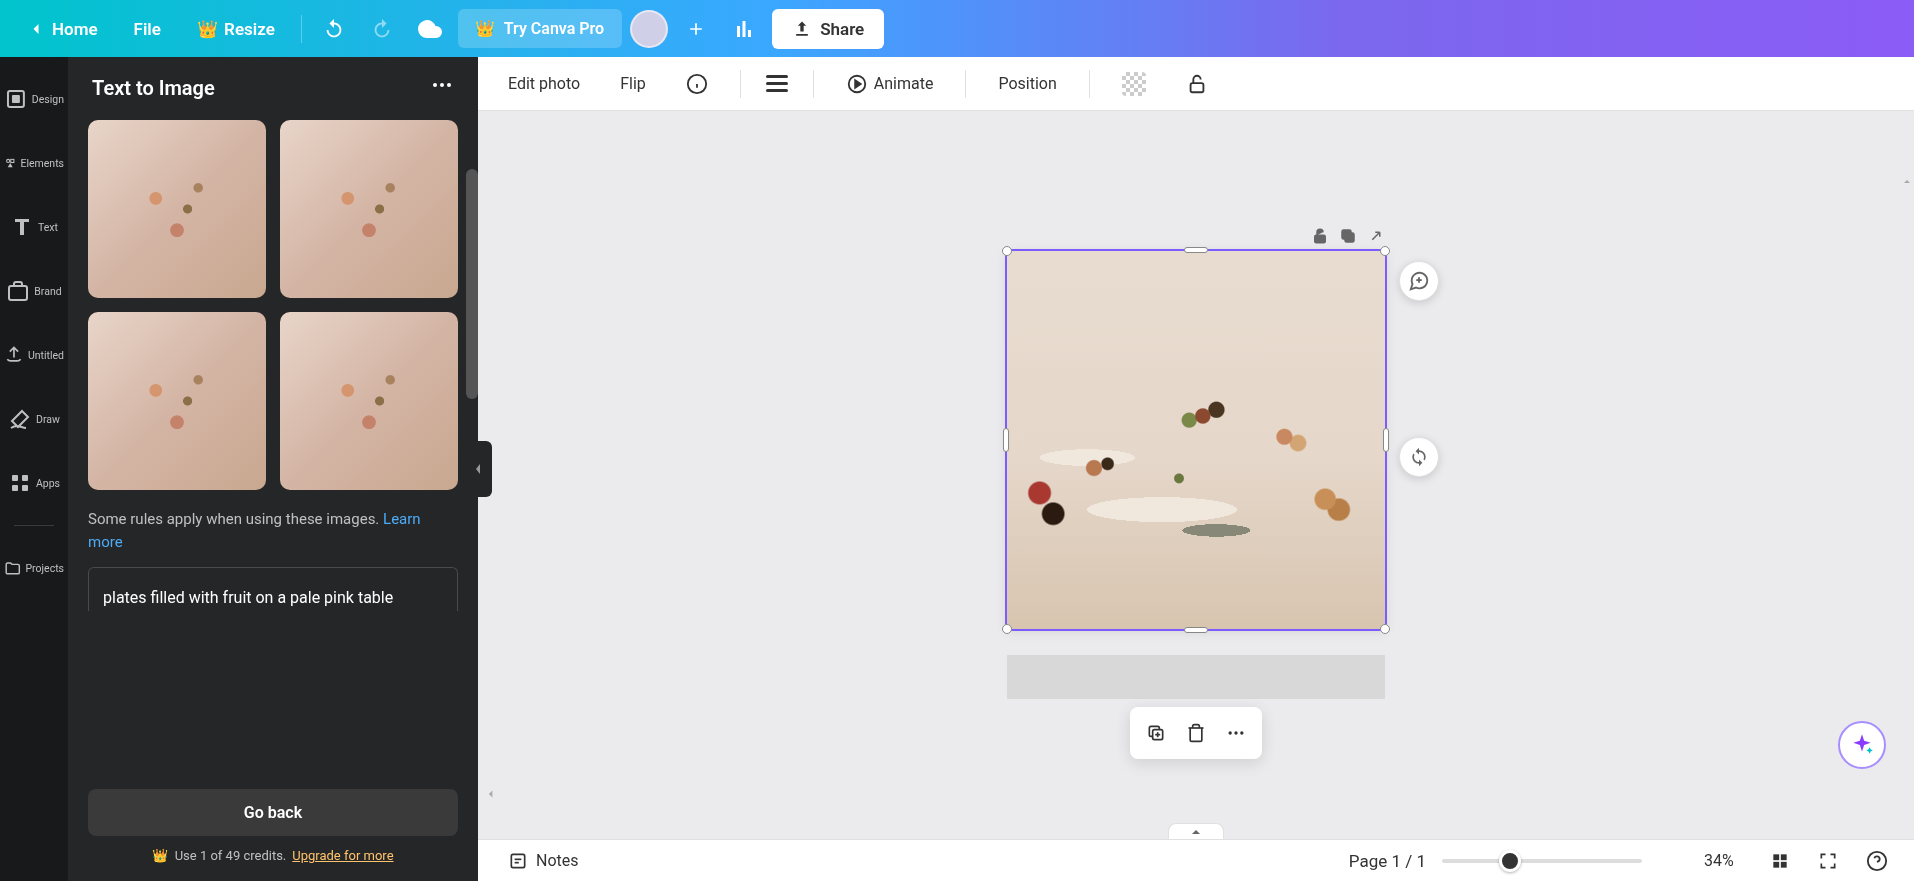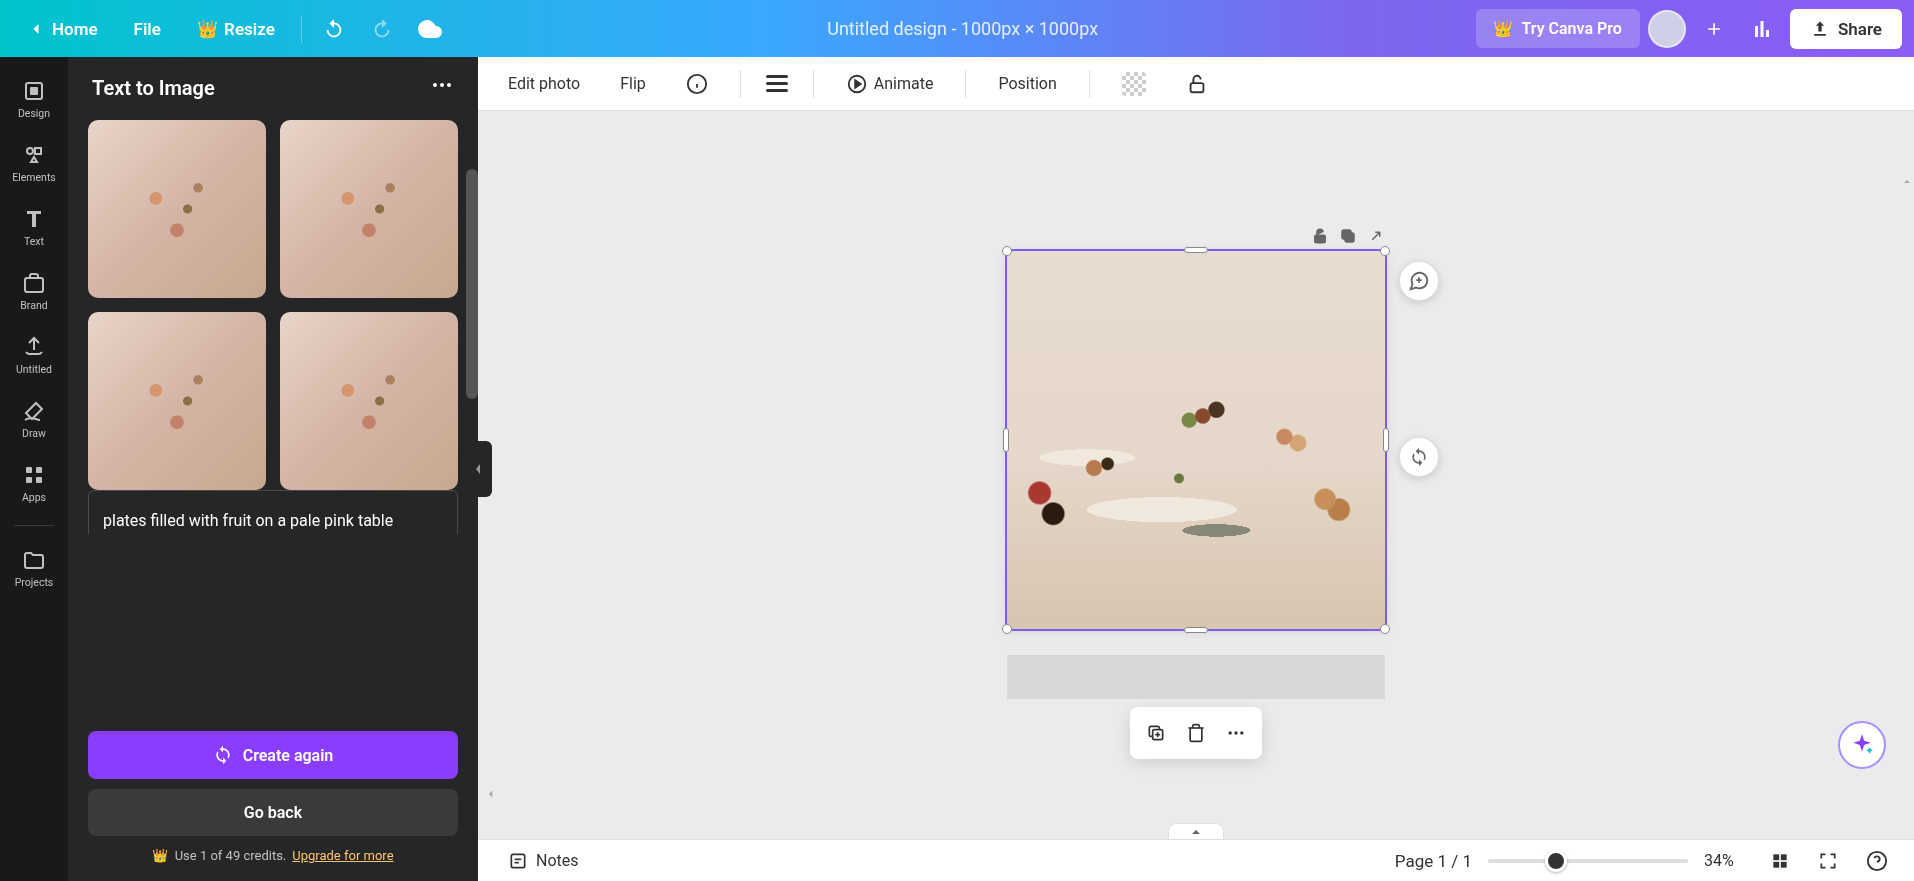--- a/index.html
+++ b/index.html
@@ -119,21 +119,21 @@
       display: flex;
       flex-direction: column;
       align-items: center;
       padding-top: 12px;
       gap: 4px;
     }
     .nav-item {
       width: 60px;
       height: 60px;
       display: flex;
-      flex-direction: column;
+      flex-direction: row;
       align-items: center;
       justify-content: center;
       gap: 4px;
       color: #c0c0c0;
       cursor: pointer;
       border-radius: 8px;
     }
     .nav-item span {
       font-size: 10.5px;
     }
@@ -540,20 +540,21 @@
       height: 16px;
       background: #333;
       border-radius: 50%;
       border: 3px solid white;
       box-shadow: 0 1px 3px rgba(0,0,0,0.3);
     }
     .zoom-value {
       font-size: 16px;
       color: #333;
       min-width: 44px;
+      margin-left: 46px;
     }
     .expand-toggle {
       position: absolute;
       bottom: 42px;
       left: 50%;
       transform: translateX(-50%);
       width: 56px;
       height: 16px;
       background: white;
       border: 1px solid #e0e0e0;
@@ -606,21 +607,20 @@
     <svg viewBox="0 0 24 24" width="22" height="22">
         <path d="M12 5V1l5 5-5 5V7c-3.31 0-6 2.69-6 6s2.69 6 6 6 6-2.69 6-6h2c0 4.42-3.58 8-8 8s-8-3.58-8-8 3.58-8 8-8z"></path>
       </svg>
   </button>
   <button class="icon-btn">
     <svg viewBox="0 0 24 24" width="24" height="24" fill="none" stroke="white" stroke-width="2">
         <path d="M18 10h-1.26A8 8 0 1 0 9 20h9a5 5 0 0 0 0-10z"></path>
         <polyline points="9 14 11 16 15 12"></polyline>
       </svg>
   </button>
-  <div class="design-title">Untitled design - 1000px × 1000px</div>
   <button class="try-pro-btn">
     <span class="crown">👑</span>
     <span>Try Canva Pro</span>
   </button>
   <div class="avatar"></div>
   <div class="add-member">
     <svg viewBox="0 0 24 24" width="20" height="20" fill="white">
         <path d="M19 13h-6v6h-2v-6H5v-2h6V5h2v6h6v2z"></path>
       </svg>
   </div>
@@ -708,29 +708,26 @@
           </svg>
       </div>
     </div>
     <div class="panel-content">
       <div class="image-grid">
         <div class="gen-image"></div>
         <div class="gen-image"></div>
         <div class="gen-image"></div>
         <div class="gen-image"></div>
       </div>
+      <div class="rules-text">
+        <span>Some rules apply when using these images. </span><a href="#">Learn more</a>
+      </div>
       <textarea class="prompt-input" rows="1" style="">plates filled with fruit on a pale pink table</textarea>
     </div>
     <div class="panel-footer">
-      <button class="create-btn">
-        <svg width="20" height="20" viewBox="0 0 24 24" fill="white">
-            <path d="M12 4V1L8 5l4 4V6c3.31 0 6 2.69 6 6 0 1.01-.25 1.97-.7 2.8l1.46 1.46A7.93 7.93 0 0020 12c0-4.42-3.58-8-8-8zm0 14c-3.31 0-6-2.69-6-6 0-1.01.25-1.97.7-2.8L5.24 7.74A7.93 7.93 0 004 12c0 4.42 3.58 8 8 8v3l4-4-4-4v3z"></path>
-          </svg>
-        <span>Create again</span>
-      </button>
       <button class="goback-btn">Go back</button>
       <div class="credits-text">
         <span class="crown">👑</span>
         <span>Use 1 of 49 credits. </span>
         <a href="#">Upgrade for more</a>
       </div>
     </div>
     <div class="panel-scroll"></div>
     <div class="panel-collapse">
       <svg viewBox="0 0 10 20">

